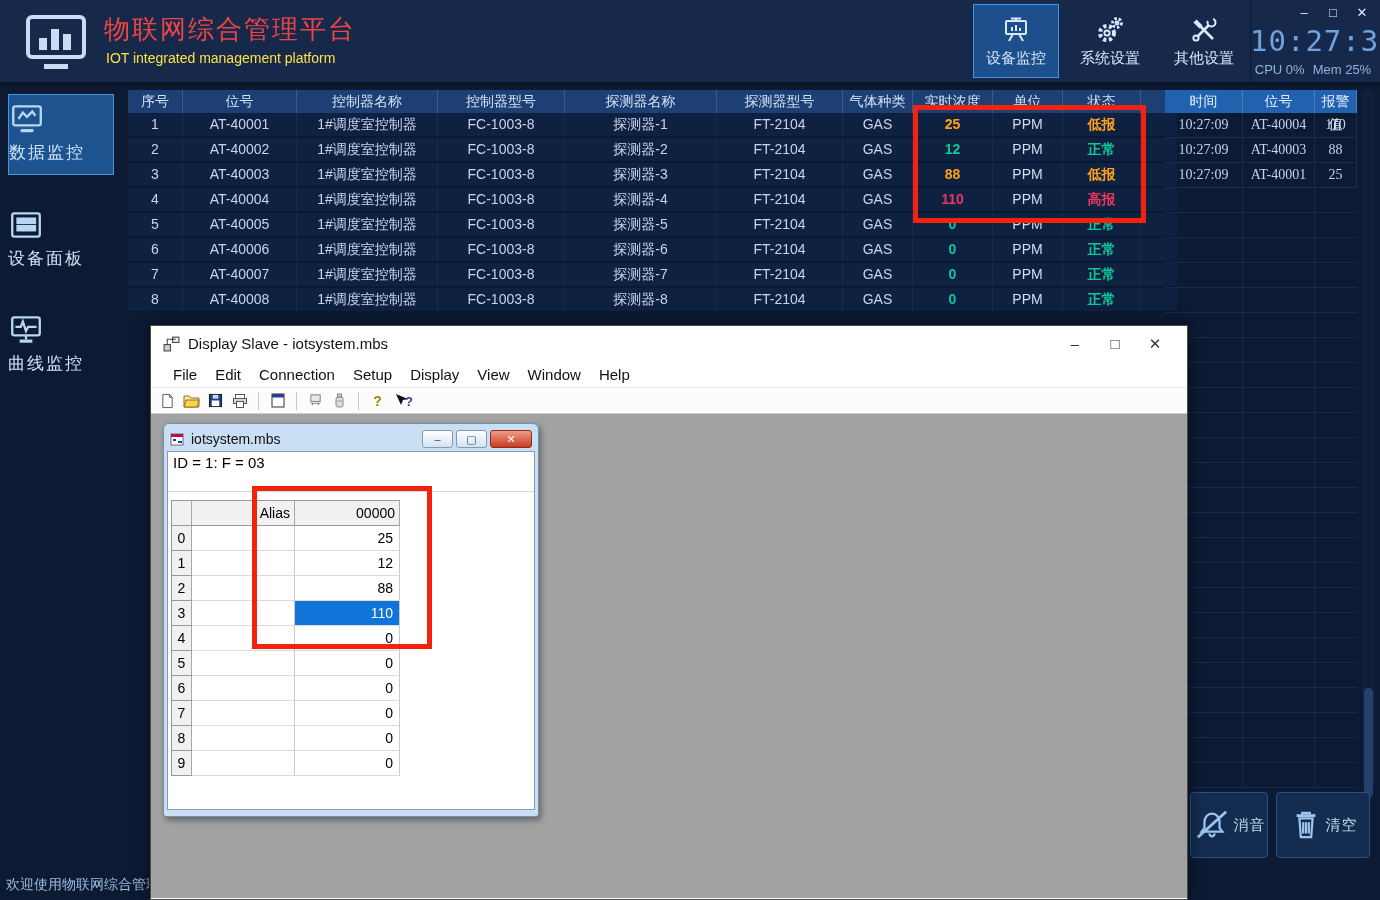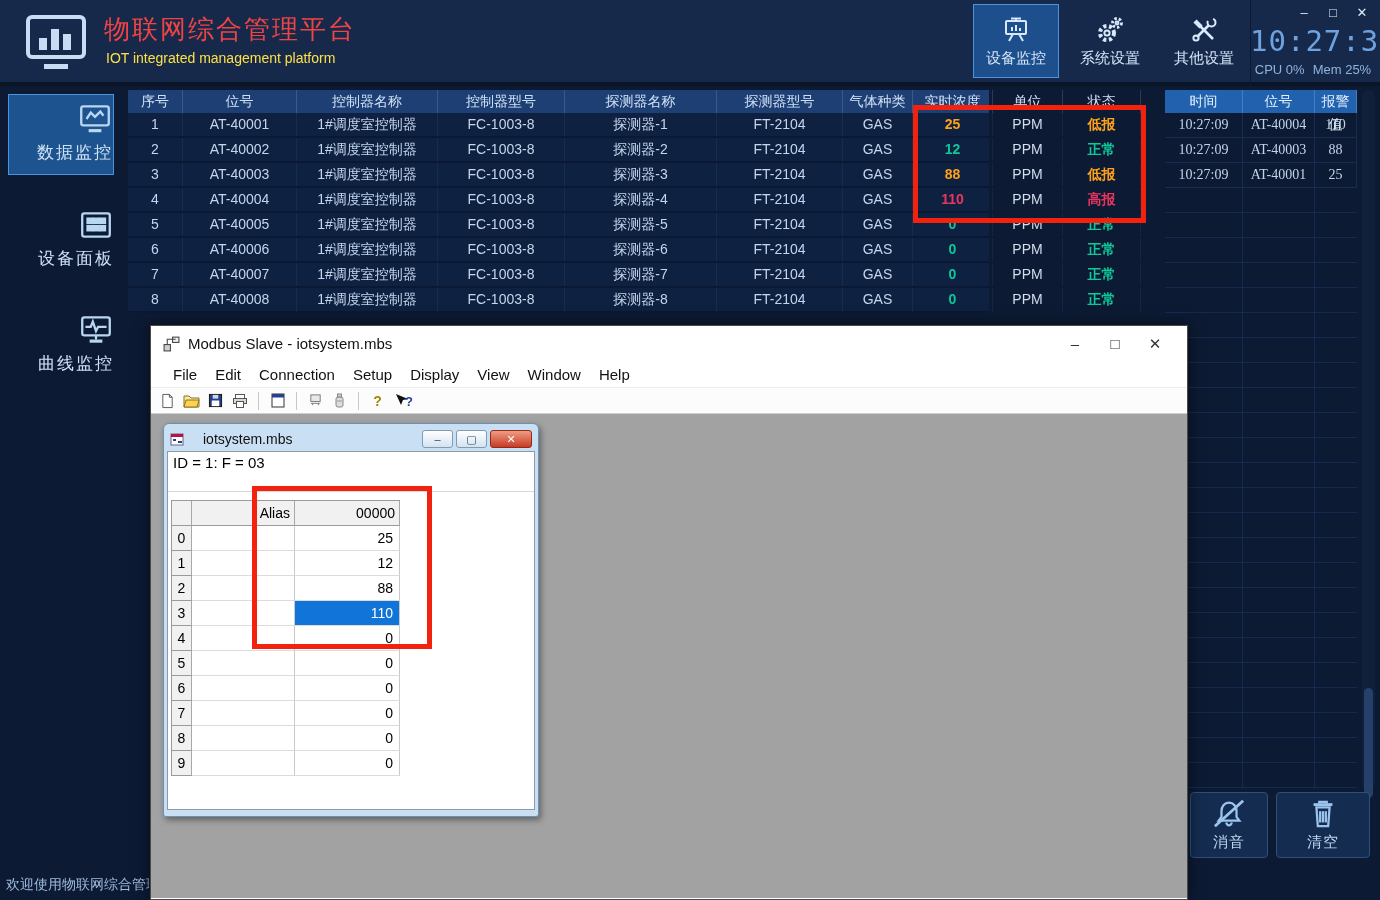--- a/index.html
+++ b/index.html
@@ -17,27 +17,27 @@
   .nav-btn.active { background:#1d4f8c; border:1px solid #4b93dd; }
   .nav-btn svg { stroke:#d8e9fb; fill:none; stroke-width:2; }
   .clockbox { position:absolute; right:0; top:0; width:130px; height:86px; border-left:1px solid #0a1a33; }
   .winctl { position:absolute; right:10px; top:5px; display:flex; gap:13px; }
   .winctl span { color:#dfe9f5; font-size:13px; width:16px; text-align:center; cursor:pointer; }
   .clock { position:absolute; right:6px; top:24px; width:124px; text-align:center; font-family:"DejaVu Sans Mono", monospace; font-size:29px; color:#6ea3e0; letter-spacing:1px; }
   .sysload { position:absolute; right:4px; top:62px; width:126px; text-align:center; font-size:13px; color:#8fb3dc; display:flex; justify-content:center; gap:8px; }
 
   
   .sidebar { position:absolute; left:0; top:90px; width:122px; height:810px; }
-  .side-item { width:106px; margin:0 auto; display:flex; flex-direction:column; align-items:flex-end; gap:6px; color:#cfe2f6; font-size:17px; letter-spacing:2px; padding:8px 0 10px; cursor:pointer; }
+  .side-item { width:106px; margin:0 auto; display:flex; flex-direction:column; align-items:flex-start; gap:6px; color:#cfe2f6; font-size:17px; letter-spacing:2px; padding:8px 0 10px; cursor:pointer; }
   .side-item.active { background:#1d548f; border:1px solid #4b93dd; margin-top:4px; }
   .side-item svg { stroke:#b9d6f2; fill:none; stroke-width:2.2; }
   .side-item + .side-item { margin-top:26px; }
 
   
-  .devtbl { position:absolute; left:128px; top:90px; width:861px; font-size:14px; }
+  .devtbl { position:absolute; left:128px; top:90px; width:1049px; font-size:14px; }
   .trow { display:grid; grid-template-columns:55px 114px 141px 127px 152px 126px 70px 80px 70px 78px; }
   .trow.head { background:#1e3f73; height:23px; line-height:23px; color:#cfe1f7; }
   .trow.head .hc { text-align:center; border-right:1px solid rgba(255,255,255,.14); }
   .trow.body { background:#0f2141; height:25px; line-height:23px; border-bottom:2px solid #0a1833; color:#c4d5ec; cursor:pointer; }
   .trow.body .c { text-align:center; border-right:1px solid rgba(140,180,240,.08); }
   .c[data-state], .st[data-state] { font-weight:bold; }
   .c[data-state="low"]  { color:var(--low,#ffa21a); }
   .c[data-state="normal"]{ color:var(--normal,#0fc79b); }
   .c[data-state="high"] { color:var(--high,#e8365f); }
   .unit { color:#d3ddec; }
@@ -50,21 +50,21 @@
   .arow.body { height:25px; line-height:24px; color:#c2d4ea; border-bottom:1px solid #172c52; }
   .arow.body div { text-align:center; border-right:1px solid #172c52;font-family:Liberation Serif, serif; }
   .alarm-empty { position:relative; height:601px; background:repeating-linear-gradient(to bottom, transparent 0, transparent 24px, #152a4f 24px, #152a4f 25px); }
   .avline { position:absolute; top:0; width:1px; height:100%; background:#152a4f; }
 
   
   .rscroll { position:absolute; left:1362px; top:90px; width:13px; height:700px; background:#101f3a; border-radius:6px; }
   .rthumb { position:absolute; left:2px; top:598px; width:9px; height:110px; background:#24406b; border-radius:5px; }
 
   
-  .act-btn { position:absolute; height:66px; background:#142c4f; border:1px solid #2c517f; border-radius:4px; display:flex; flex-direction:column; align-items:center; justify-content:center; gap:3px; color:#bcd6f2; font-size:15px; letter-spacing:1px; cursor:pointer; }
+  .act-btn { position:absolute; height:66px; background:#142c4f; border:1px solid #2c517f; border-radius:4px; display:flex; flex-direction:row; align-items:center; justify-content:center; gap:3px; color:#bcd6f2; font-size:15px; letter-spacing:1px; cursor:pointer; }
   .act-btn svg { stroke:#9cc4ee; fill:none; stroke-width:2.4; }
   .btn-mute { left:1190px; top:792px; width:78px; }
   .btn-clear { left:1276px; top:792px; width:94px; background:#183push458; }
 
   
   .footer { position:absolute; left:6px; top:876px; width:143px; overflow:hidden; white-space:nowrap; font-size:14px; color:#9fbce0; }
 
   
   .hl { position:absolute; border:5px solid var(--highlight,#f3220f); z-index:40; pointer-events:none; }
   .hl1 { left:913px; top:105px; width:233px; height:118px; }
@@ -78,21 +78,21 @@
   .mwc span { width:40px; text-align:center; color:#333; font-size:15px; cursor:pointer; }
   .mmenu { height:26px; display:flex; align-items:center; padding:0 13px; font-size:15px; color:#111; }
   .mmenu span { padding:0 9px; cursor:pointer; }
   .mtool { height:27px; background:#fcfcfc; border-top:1px solid #ececec; border-bottom:1px solid #cfcfcf; display:flex; align-items:center; padding:0 8px; gap:7px; }
   .tico { width:17px; height:17px; display:inline-flex; align-items:center; justify-content:center; cursor:pointer; font-size:13px; }
   .tsep { width:1px; height:18px; background:#c8c8c8; margin:0 3px; }
   .mclient { position:relative; height:484px; background:#a2a2a2; }
 
   
   .aero { position:absolute; left:12px; top:9px; width:376px; height:394px; background:#c9dff3; border:1px solid #6e92ae; border-radius:6px 6px 3px 3px; padding:3px; box-shadow:2px 3px 6px rgba(0,0,0,.4); }
-  .aero-title { height:24px; display:flex; align-items:center; gap:18px; padding:0 3px; font-size:14px; color:#111; }
+  .aero-title { height:24px; display:flex; align-items:center; gap:6px; padding:0 3px; font-size:14px; color:#111; }
   .aero-btns { margin-left:auto; display:flex; gap:3px; }
   .ab { width:31px; height:18px; border:1px solid #7f9cb4; border-radius:3px; background:linear-gradient(#ffffff,#d4e3f1); display:flex; align-items:center; justify-content:center; font-size:11px; color:#345; cursor:pointer; }
   .ab.close { width:42px; background:linear-gradient(#ef9c85,#c93b23); border-color:#8f2b18; color:#fff; font-weight:bold; }
   .aero-body { position:relative; background:#fff; border:1px solid #8e9bab; height:calc(100% - 27px); }
   .idline { height:40px; border-bottom:1px solid #d8d8d8; font-size:15px; color:#000; padding:2px 5px; }
   .mgrid { position:absolute; left:3px; top:48px; display:grid; grid-template-columns:20px 103px 105px; border-left:1px solid #9a9a9a; border-top:1px solid #9a9a9a; font-size:14px; color:#000; }
   .mgrid div { height:25px; line-height:24px; }
   .gh, .gidx { background:#f1f1f1; border-right:1px solid #a8a8a8; border-bottom:1px solid #9a9a9a; }
   .gh.r { text-align:right; padding-right:4px; }
   .gidx { text-align:center; }
@@ -364,21 +364,21 @@
 
   <div class="footer">欢迎使用物联网综合管理平</div>
 
   <div class="modbus">
     <div class="mtitle">
       <svg width="17" height="17" viewBox="0 0 16 16">
         <rect x="1" y="9" width="6" height="6" fill="#cfcfcf" stroke="#444"></rect>
         <rect x="9" y="2" width="6" height="5" fill="#efefef" stroke="#444"></rect>
         <path d="M4 9V4h8" fill="none" stroke="#444"></path>
       </svg>
-      <span class="ttl">Modbus Slave - iotsystem.mbs</span>
+      <span class="ttl">Display Slave - iotsystem.mbs</span>
       <div class="mwc">
         <span>–</span>
         <span>□</span>
         <span>✕</span>
       </div>
     </div>
     <div class="mmenu">
       <span>File</span>
       <span>Edit</span>
       <span>Connection</span>

